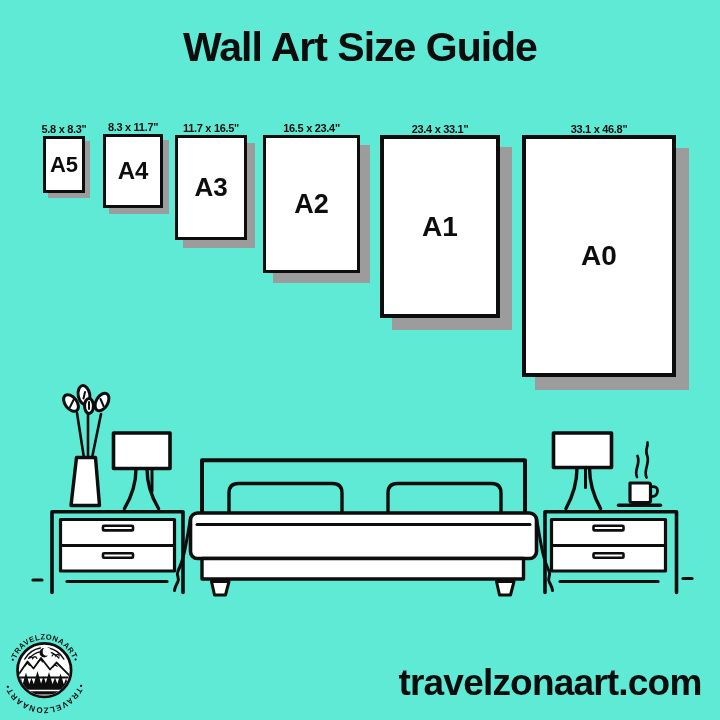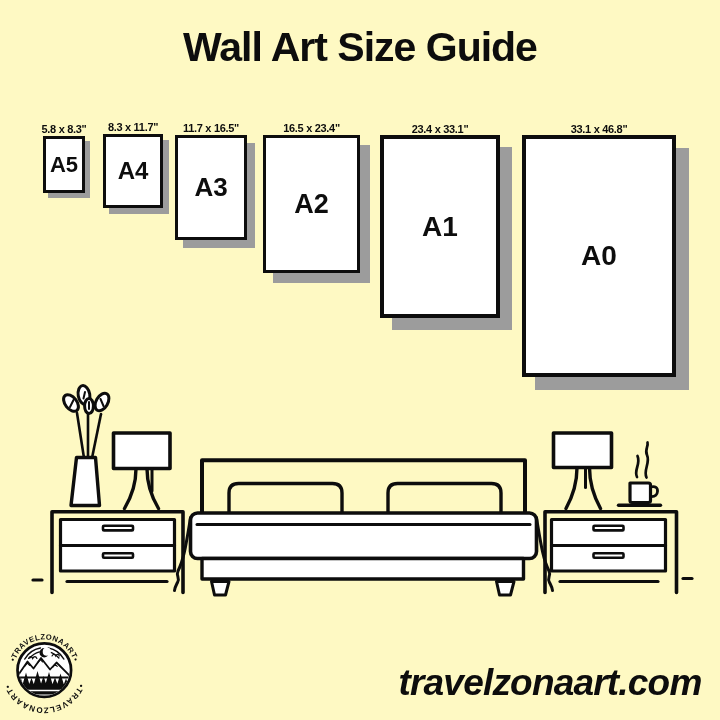--- a/index.html
+++ b/index.html
@@ -1,17 +1,17 @@
 <!DOCTYPE html>
 <html><head>
 <meta charset="utf-8">
 <style>
   html,body { margin:0; padding:0; background:#fff; }
   .canvas {
-    position:relative; width:720px; height:720px; background:#fef9c3;
+    position:relative; width:720px; height:720px; background:#5eead4;
     font-family:"Liberation Sans", sans-serif; color:#0d0d0d; overflow:hidden;
   }
   .title {
     position:absolute; left:0; top:24px; width:720px; text-align:center;
     font-size:41px; font-weight:700; letter-spacing:-1px; margin:0;
   }
   .size-item {
     position:absolute; background:#fff; border-style:solid; border-color:#0d0d0d;
     display:flex; align-items:center; justify-content:center; box-sizing:border-box;
   }
@@ -23,21 +23,21 @@
   .a5 { left:43px;  top:136px; width:42px;  height:57px;  border-width:3px;   box-shadow:5px 5px 0 #9c9c9c;  font-size:22px; }
   .a4 { left:103px; top:134px; width:60px;  height:74px;  border-width:3px;   box-shadow:6px 6px 0 #9c9c9c;  font-size:24px; }
   .a3 { left:175px; top:135px; width:72px;  height:105px; border-width:3.5px; box-shadow:8px 8px 0 #9c9c9c;  font-size:26px; }
   .a2 { left:263px; top:135px; width:97px;  height:138px; border-width:3.5px; box-shadow:10px 10px 0 #9c9c9c; font-size:27px; }
   .a1 { left:380px; top:135px; width:120px; height:183px; border-width:4px;   box-shadow:12px 12px 0 #9c9c9c; font-size:28px; }
   .a0 { left:522px; top:135px; width:154px; height:242px; border-width:4px;   box-shadow:13px 13px 0 #9c9c9c; font-size:28px; }
   .bedroom { position:absolute; left:0; top:380px; width:720px; height:220px; }
   .logo    { position:absolute; left:0; top:623px; width:96px;  height:97px; }
   .website {
     position:absolute; left:380px; top:662px; width:340px; text-align:center;
-    font-size:37px; font-weight:700; letter-spacing:-0.8px;font-style:italic;
+    font-size:37px; font-weight:700; letter-spacing:-0.8px;
   }
 </style>
 </head>
 <body>
 
 <div class="canvas">
 
   <h1 class="title">Wall Art Size Guide</h1>
 
   <div class="size-item a5">

